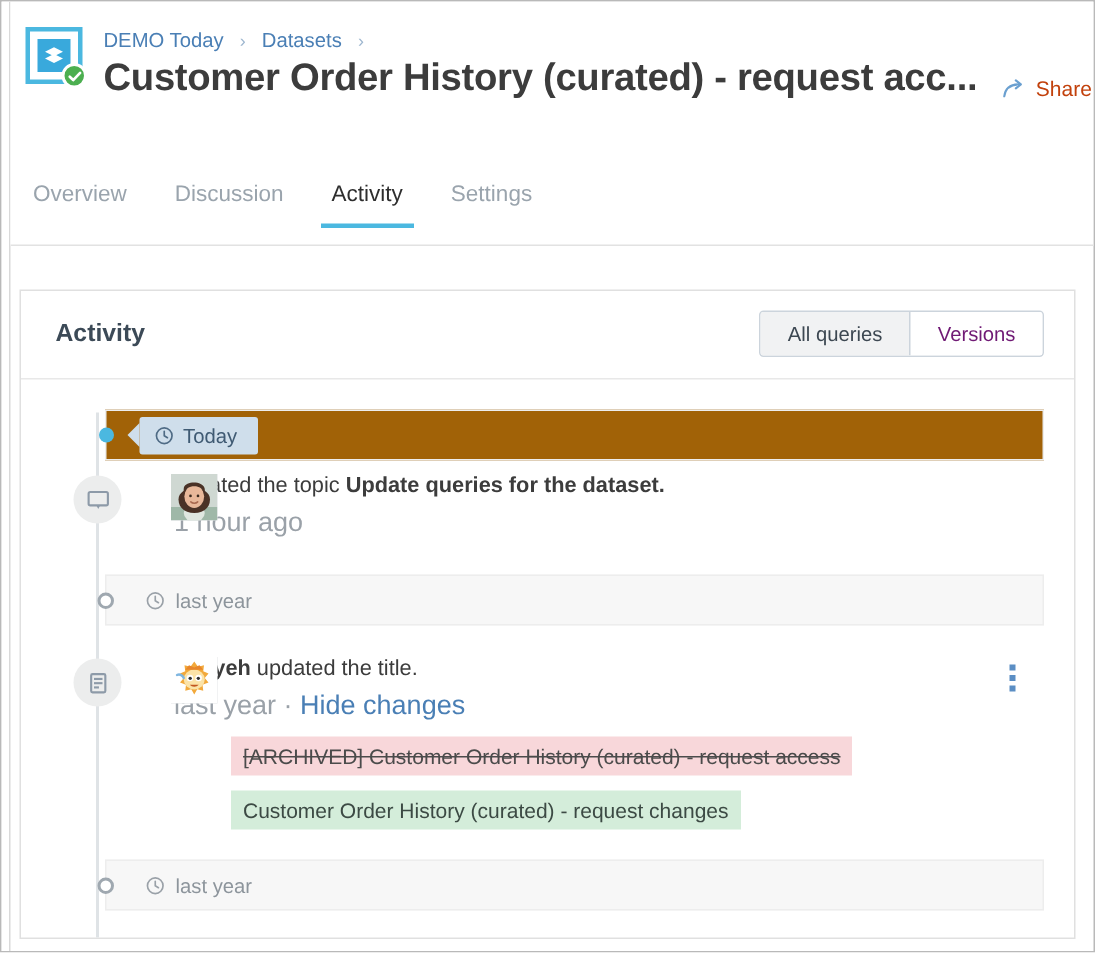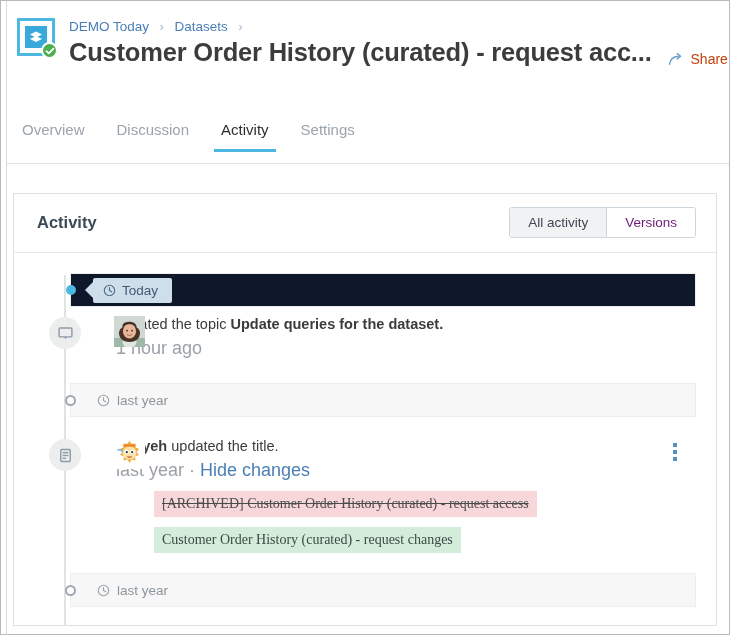--- a/index.html
+++ b/index.html
@@ -222,21 +222,21 @@
     position: relative;
     margin-bottom: 0;
   }
 
   
   .date-row {
     position: relative;
     height: 34px;
     margin-left: 38px;
     margin-right: 2px;
-    background: #0f172a;
+    background: #a16207;
     border: 1px solid #ededed;
     box-sizing: border-box;
     display: flex;
     align-items: center;
   }
   .date-row.plain { background: #f7f7f7; }
   .dot {
     position: absolute;
     left: -5px;
     top: 50%;
@@ -369,21 +369,21 @@
   .diff-del {
     background: #f8d7da;
     color: #4b4b4b;
     text-decoration: line-through;
   }
   .diff-ins {
     background: #d4edda;
     color: #3c4a44;
     margin-top: 10px;
   }
-  .diff-wrap { display: block; font-family: Liberation Serif, serif; }
+  .diff-wrap { display: block; }
 </style>
 </head>
 <body>
 
 <div class="page">
   <div class="left-rail"></div>
 
   <div class="header">
 
     <div class="ds-icon">
@@ -436,21 +436,21 @@
       </div>
     </div>
   </div>
 
   <div class="card">
 
     <div class="card-head">
       <div class="card-title">Activity</div>
       <div class="segmented">
         <div class="seg active">
-          <span>All activity</span>
+          <span>All queries</span>
         </div>
         <div class="seg">
           <span>Versions</span>
         </div>
       </div>
     </div>
 
     <div class="timeline">
       <div class="rail"></div>
 

